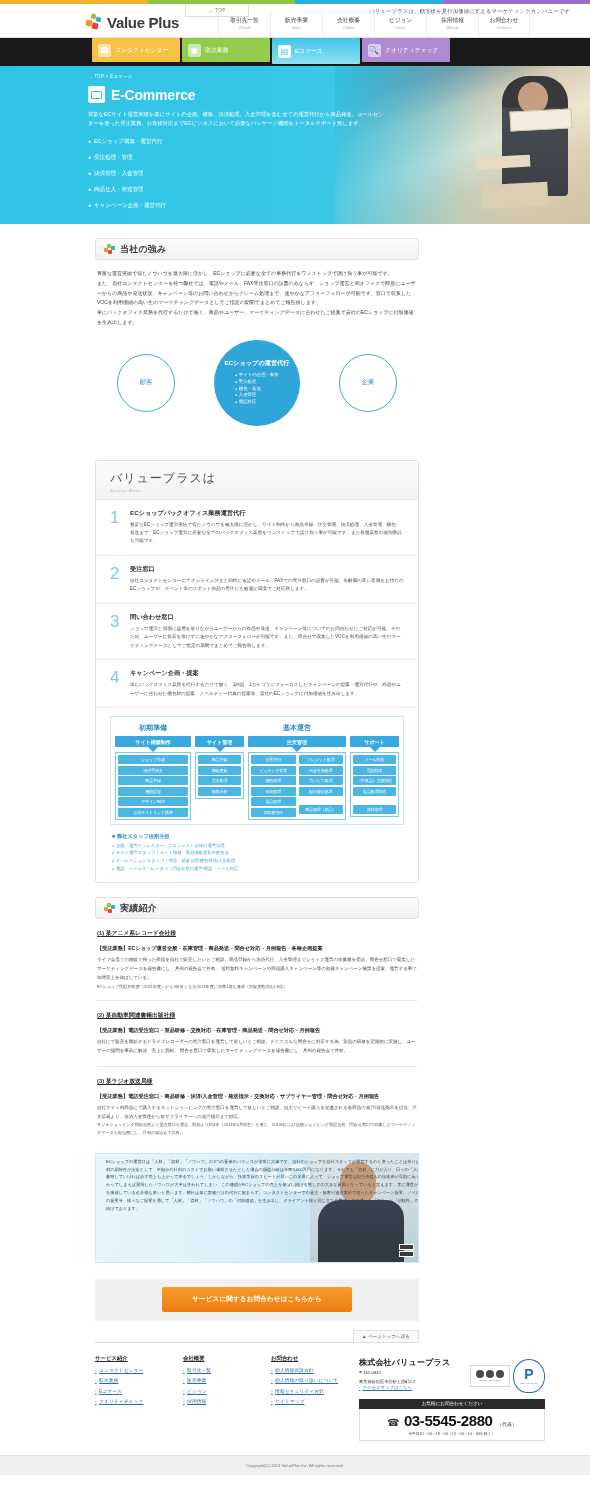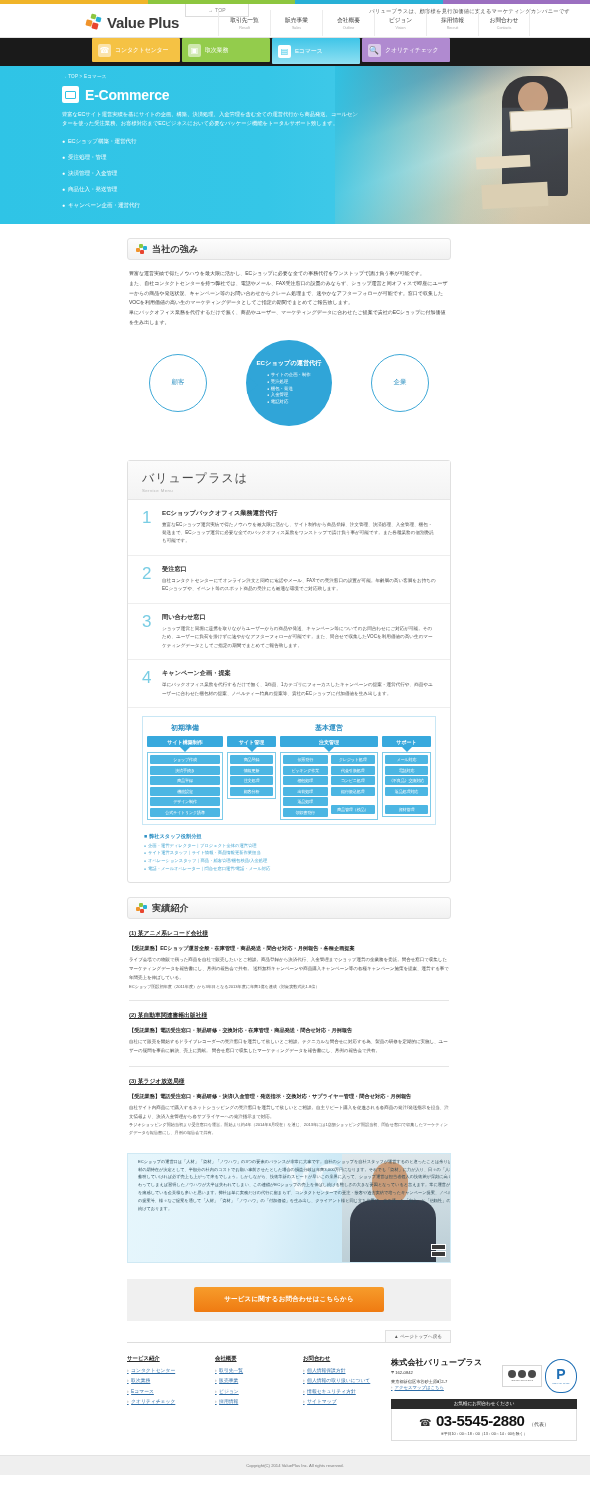--- a/index.html
+++ b/index.html
@@ -112,42 +112,42 @@
     position: absolute; right: 22px; top: 10px; width: 66px; height: 120px;
     background: linear-gradient(180deg,#2b2b30 0%,#2b2b30 26%,#3a3f48 27%,#2f343c 100%);
     border-radius: 26px 26px 4px 4px;
     opacity: .92;
   }
   .hero-man:before {
     content: ""; position: absolute; left: 16px; top: 6px;
     width: 30px; height: 32px; border-radius: 50%;
     background: #c49a7b;
   }
-  .hero-inner { position: relative; padding: 8px 0 0 62px; z-index: 3; }
+  .hero-inner { position: relative; padding: 8px 0 0 88px; z-index: 3; }
   .crumb { font-size: 4.6px; color: #e8fbff; margin-bottom: 7px; letter-spacing: .2px; }
   .hero-title-row { display: flex; align-items: center; gap: 6px; margin-bottom: 7px; }
   .hero-ico {
     width: 17px; height: 17px; background: #fff; border-radius: 2px;
     display: flex; align-items: center; justify-content: center;
   }
   .hero-ico span {
     width: 11px; height: 8px; border: 1.4px solid #2fc4e6; border-radius: 1px;
     display: block;
   }
   .hero-title { font-size: 14px; color: #fff; font-weight: 600; letter-spacing: -.2px; }
   .hero-lede { font-size: 5.3px; color: #fff; line-height: 1.75; max-width: 300px; }
   .hero-bullets { margin-top: 9px; }
   .hero-bullets li {
     list-style: none; font-size: 5.6px; color: #fff;
     margin-bottom: 8px; letter-spacing: -.1px;
   }
   .hero-bullets li:before { content: "\25CF"; font-size: 5px; margin-right: 3px; }
 
   
-  .page { width: 514px; padding: 0 95px; background: #fff; margin-left: 32px; }
+  .page { width: 514px; padding: 0 95px; background: #fff; }
   .sec-head {
     display: flex; align-items: center; gap: 5px;
     height: 22px; margin-top: 14px; padding-left: 8px;
     background: linear-gradient(180deg,#fdfdfd,#f1f1f1);
     border: 1px solid #e2e2e2; border-radius: 3px;
   }
   .sec-head .mark { width: 11px; height: 11px; position: relative; }
   .sec-head .mark b { position: absolute; width: 4px; height: 4px; border-radius: 1px; }
   .sec-head .mark b:nth-child(1) { left: 3px; top: 0; background: #8dc63f; }
   .sec-head .mark b:nth-child(2) { left: 7px; top: 2px; background: #27b0d6; }

